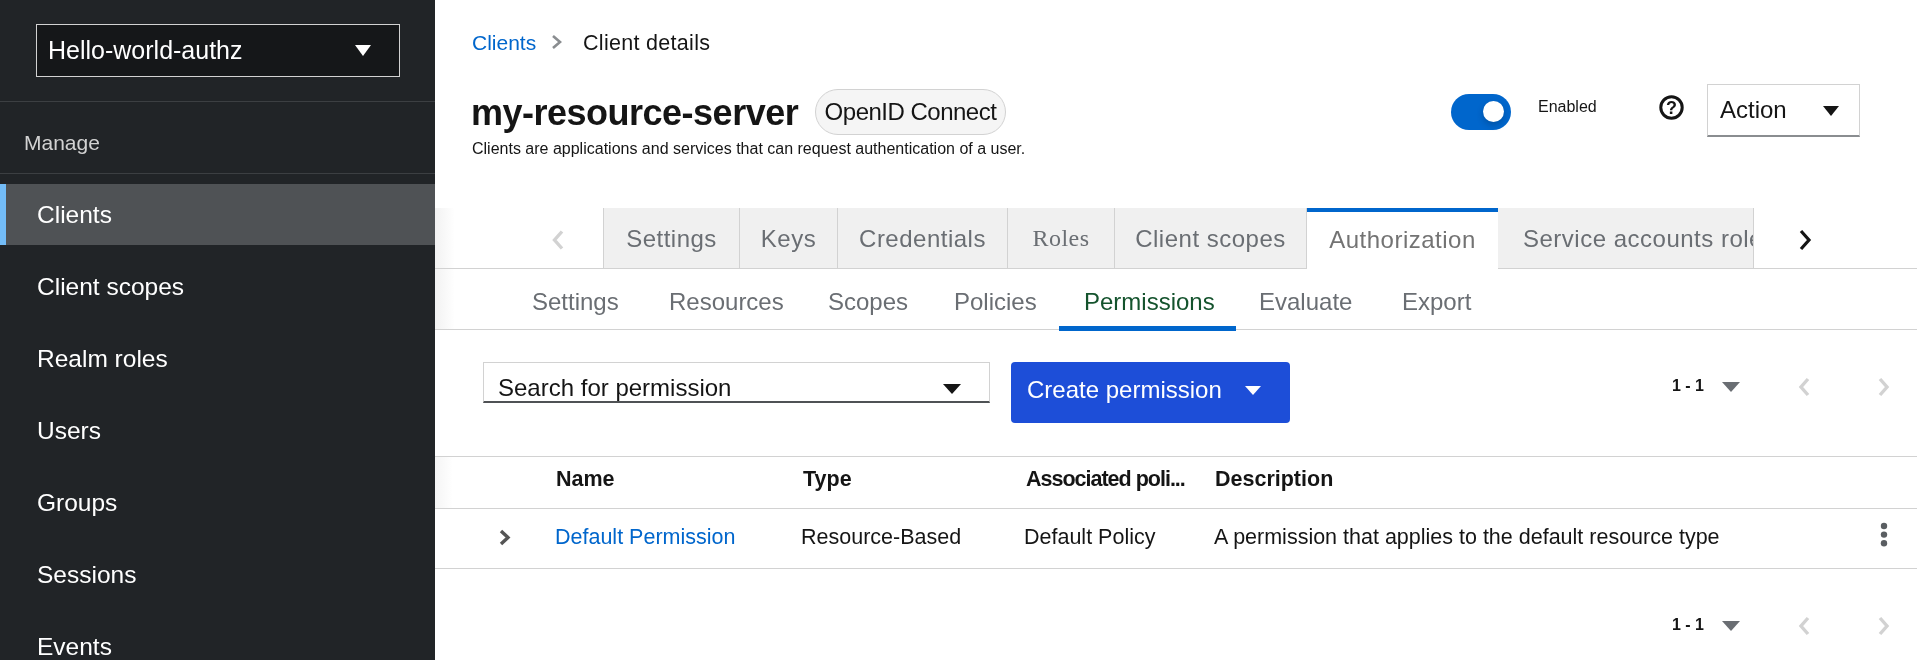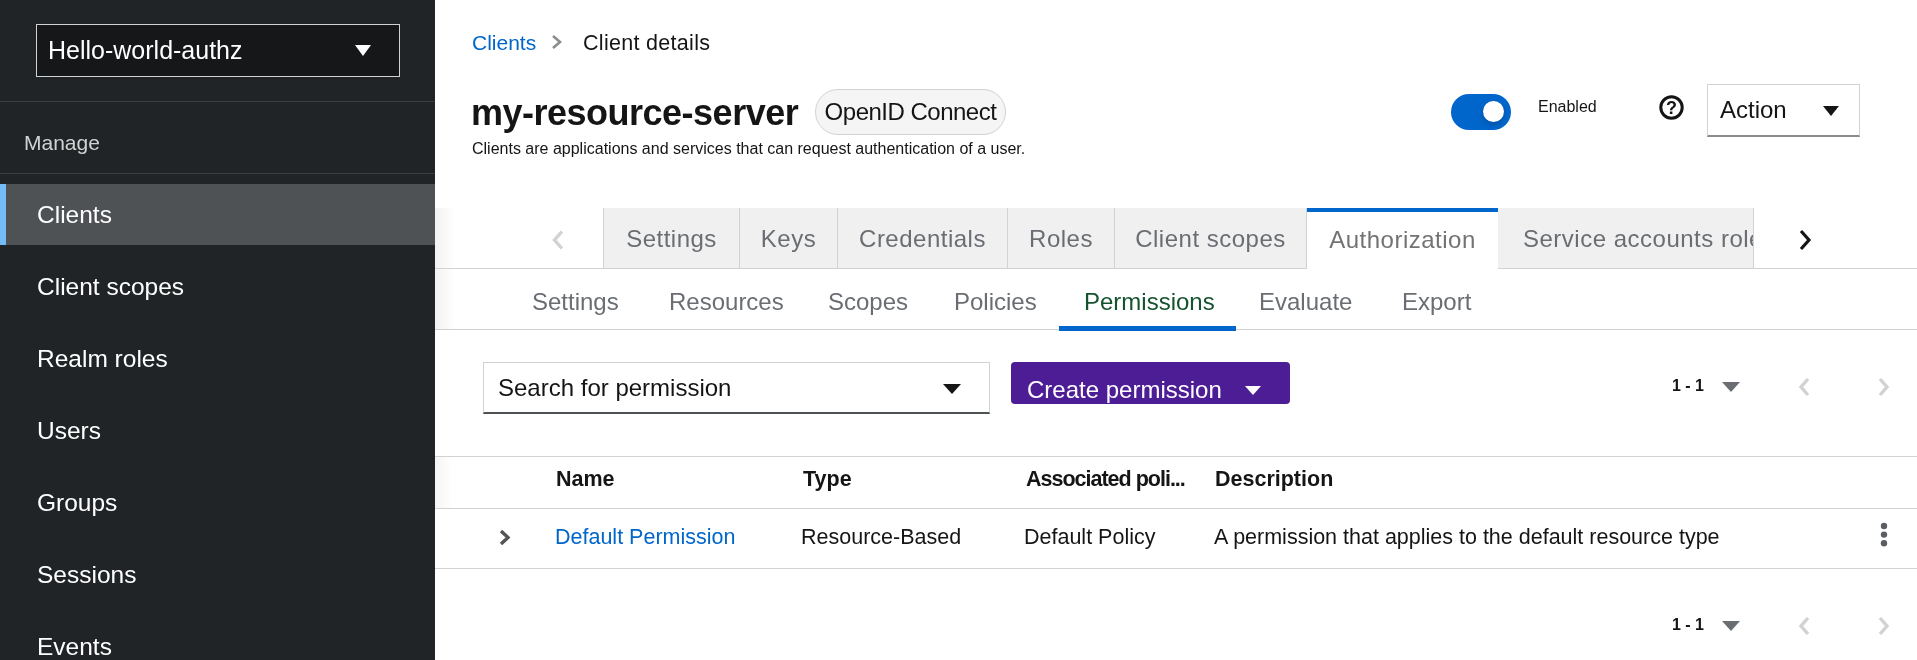--- a/index.html
+++ b/index.html
@@ -45,27 +45,27 @@
   .tab.first { border-left:1px solid #d2d2d2; }
   .tab.active { background:#fff; border-bottom:none; border-right:none; border-left:none;
     border-top:4px solid #0066cc; color:#737373; line-height:56px; }
   #tabline-l { position:absolute; left:0; top:268px; width:168px; height:1px; background:#d2d2d2; }
   #tabline-r { position:absolute; left:1319px; top:268px; width:163px; height:1px; background:#d2d2d2; }
   
   .subtab { position:absolute; top:288px; height:41px; font-size:24px; color:#6a6e73; }
   #subline { position:absolute; left:0; top:329px; width:1482px; height:1px; background:#d2d2d2; }
   #subblue { position:absolute; left:624px; top:326px; width:177px; height:5px; background:#0066cc; }
   
-  #search { position:absolute; left:48px; top:362px; width:507px; height:52px;
+  #search { position:absolute; left:48px; top:362px; width:507px; height:41px;
     background:#fff; border:1px solid #d2d2d2; border-bottom:2px solid #4f5255; }
   #search .txt { position:absolute; left:14px; top:0; height:50px; line-height:50px; font-size:24px; color:#151515; }
   #search .caret { position:absolute; right:28px; top:21px; width:0; height:0;
     border-left:9px solid transparent; border-right:9px solid transparent; border-top:10px solid #151515; }
-  #createbtn { position:absolute; left:576px; top:362px; width:279px; height:42px;
-    background:#4c1d95; border-radius:4px; color:#fff; }
+  #createbtn { position:absolute; left:576px; top:362px; width:279px; height:61px;
+    background:#1d4ed8; border-radius:4px; color:#fff; }
   #createbtn .txt { position:absolute; left:16px; top:0; height:55px; line-height:55px; font-size:24px; }
   #createbtn .caret { position:absolute; right:29px; top:24px; width:0; height:0;
     border-left:8px solid transparent; border-right:8px solid transparent; border-top:9px solid #fff; }
   .pgnum { font-size:16px; font-weight:bold; color:#151515; }
   .pgcaret { width:0; height:0; border-left:9px solid transparent; border-right:9px solid transparent;
     border-top:10px solid #6a6e73; }
   
   .hdiv { position:absolute; left:0; height:1px; background:#d2d2d2; width:1482px; }
   .th { font-size:21.5px; font-weight:bold; color:#151515; }
   .td { font-size:21.5px; color:#151515; }
@@ -117,21 +117,21 @@
 
   <div class="abs" style="left:0; top:208px; width:20px; height:121px; background:linear-gradient(to right, rgba(21,21,21,0.055), rgba(21,21,21,0));"></div>
   <div class="abs" style="left:0; top:457px; width:18px; height:51px; background:linear-gradient(to right, rgba(21,21,21,0.045), rgba(21,21,21,0));"></div>
 
   <svg class="abs" style="left:116px; top:229px;" width="14" height="22" viewBox="0 0 14 22">
     <path d="M11 2.5 L3.5 11 L11 19.5" fill="none" stroke="#d2d2d2" stroke-width="3.4"></path>
   </svg>
   <div class="tab first" style="left:168px; width:137px;">Settings</div>
   <div class="tab" style="left:305px; width:98px;">Keys</div>
   <div class="tab" style="left:403px; width:170px;">Credentials</div>
-  <div class="tab" style="left:573px; width:107px;">Roles</div>
+  <div class="tab" style="left:573px; width:107px;font-family:Liberation Serif, serif;">Roles</div>
   <div class="tab" style="left:680px; width:192px;">Client scopes</div>
   <div class="tab active" style="left:872px; width:191px;">Authorization</div>
   <div class="tab" style="left:1063px; width:256px; overflow:hidden; text-align:left; padding-left:25px;">Service accounts roles</div>
   <div id="tabline-l"></div>
   <div id="tabline-r"></div>
   <svg class="abs" style="left:1363px; top:228px;" width="14" height="24" viewBox="0 0 14 24">
     <path d="M3 3 L11 12 L3 21" fill="none" stroke="#151515" stroke-width="3.2"></path>
   </svg>
 
   <div class="subtab" style="left:97px;">Settings</div>

